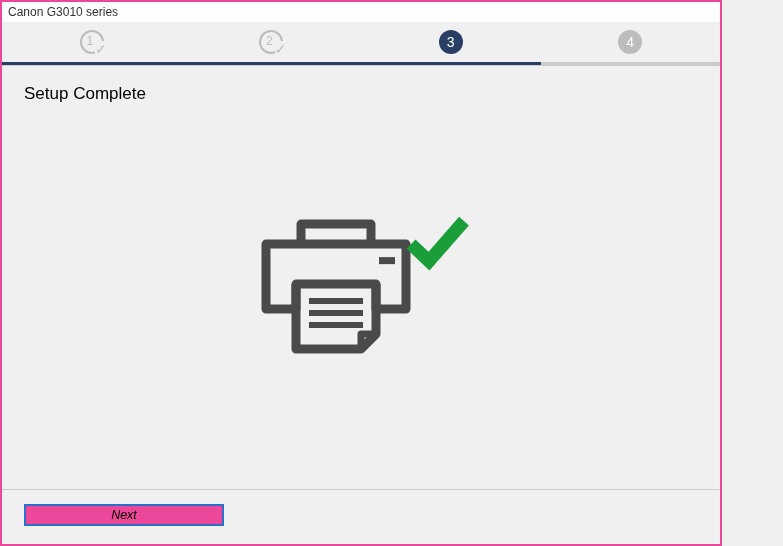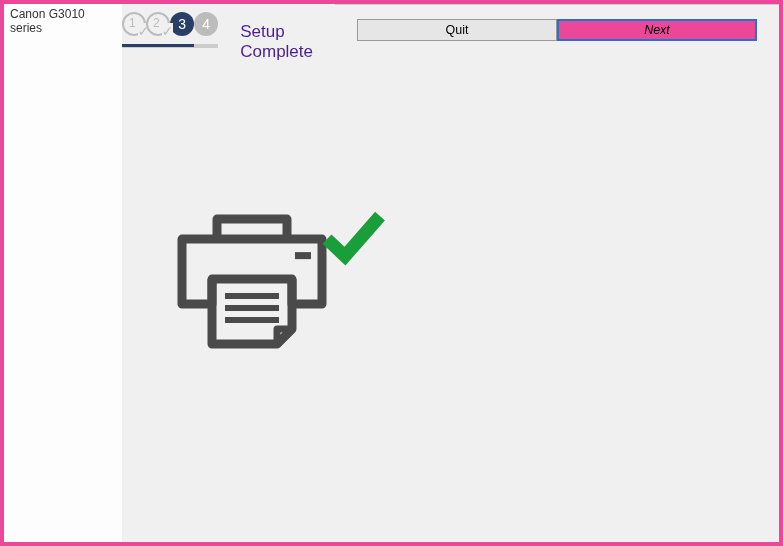--- a/index.html
+++ b/index.html
@@ -4,26 +4,26 @@
   <style>
     * { margin: 0; padding: 0; box-sizing: border-box; }
     body {
       font-family: "Segoe UI", Tahoma, Arial, sans-serif;
       background: #f0f0f0;
       width: 783px;
       height: 546px;
       overflow: hidden;
     }
     .window {
-      width: 783px;
+      width: 722px;
       height: 546px;
       background: #f0f0f0;
-      border: 4px solid #ec4899;
+      border: 2px solid #ec4899;
       display: flex;
-      flex-direction: row;
+      flex-direction: column;
     }
     .titlebar {
       padding: 3px 6px;
       font-size: 12px;
       color: #333;
       background: #fdfdfd;
     }
     .stepper {
       display: flex;
       height: 44px;
@@ -80,21 +80,21 @@
       background: #bcbcbc;
       color: #fff;
     }
     .content {
       flex: 1;
       padding: 18px 22px;
       position: relative;
     }
     .heading {
       font-size: 17px;
-      color: #4c1d95;
+      color: #000000;
       margin-bottom: 8px;
       font-weight: 400;
     }
     .subtext {
       font-size: 12.5px;
       color: #222;
       white-space: pre-line;
       line-height: 1.4;
     }
     .printer-graphic {
@@ -179,17 +179,16 @@
         </g>
 
         <g>
           <path d="M 160 35 L 178 52 L 213 12" stroke="#1a9e3a" stroke-width="13" fill="none" stroke-linecap="butt" stroke-linejoin="miter"></path>
         </g>
       </svg>
     </div>
   </div>
 
   <div class="footer">
-    <button class="btn">Quit</button>
     <button class="btn primary">Next</button>
   </div>
 
 </div>
 
 </body></html>

